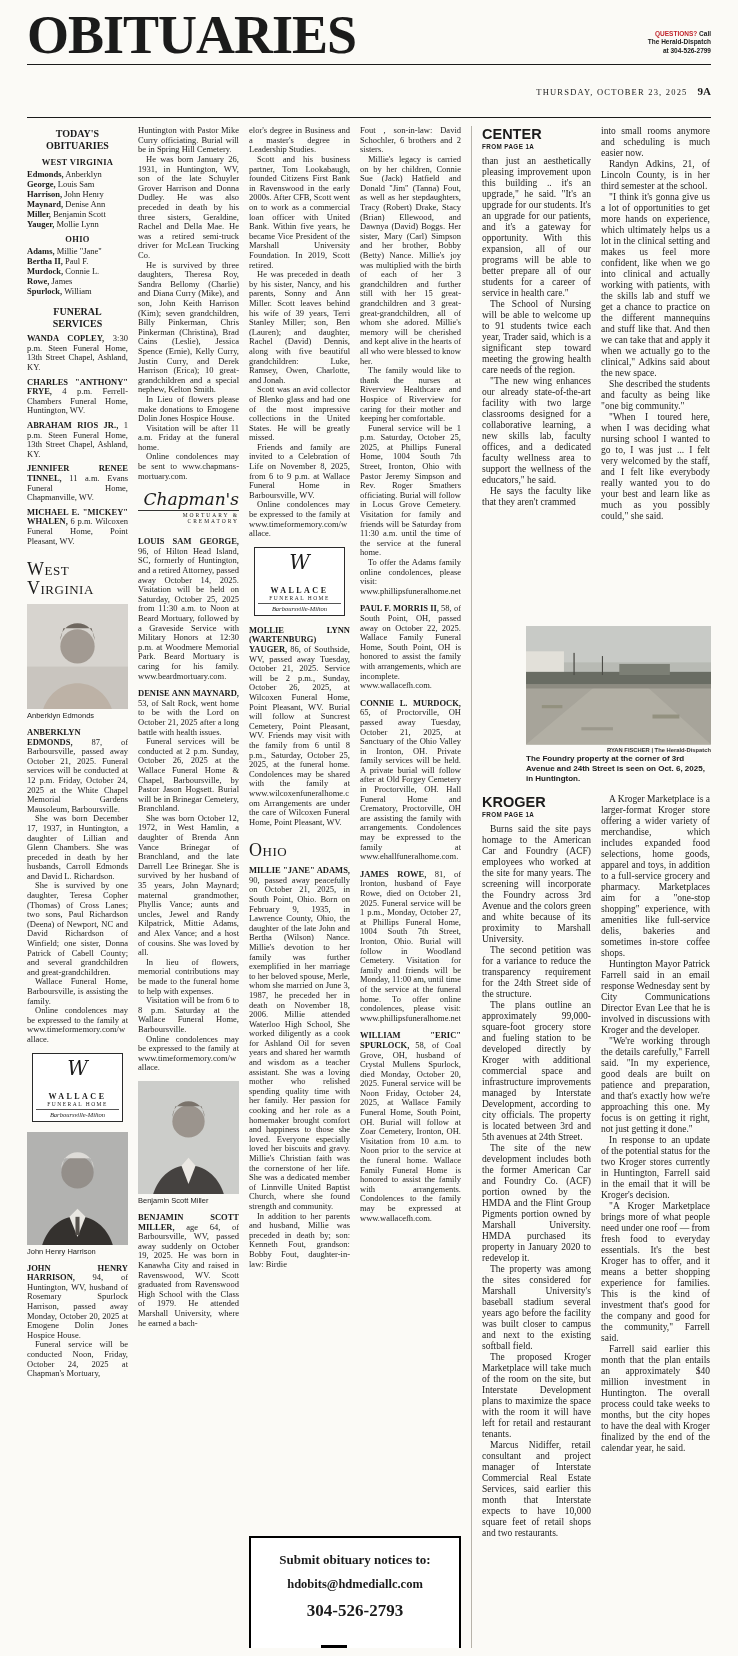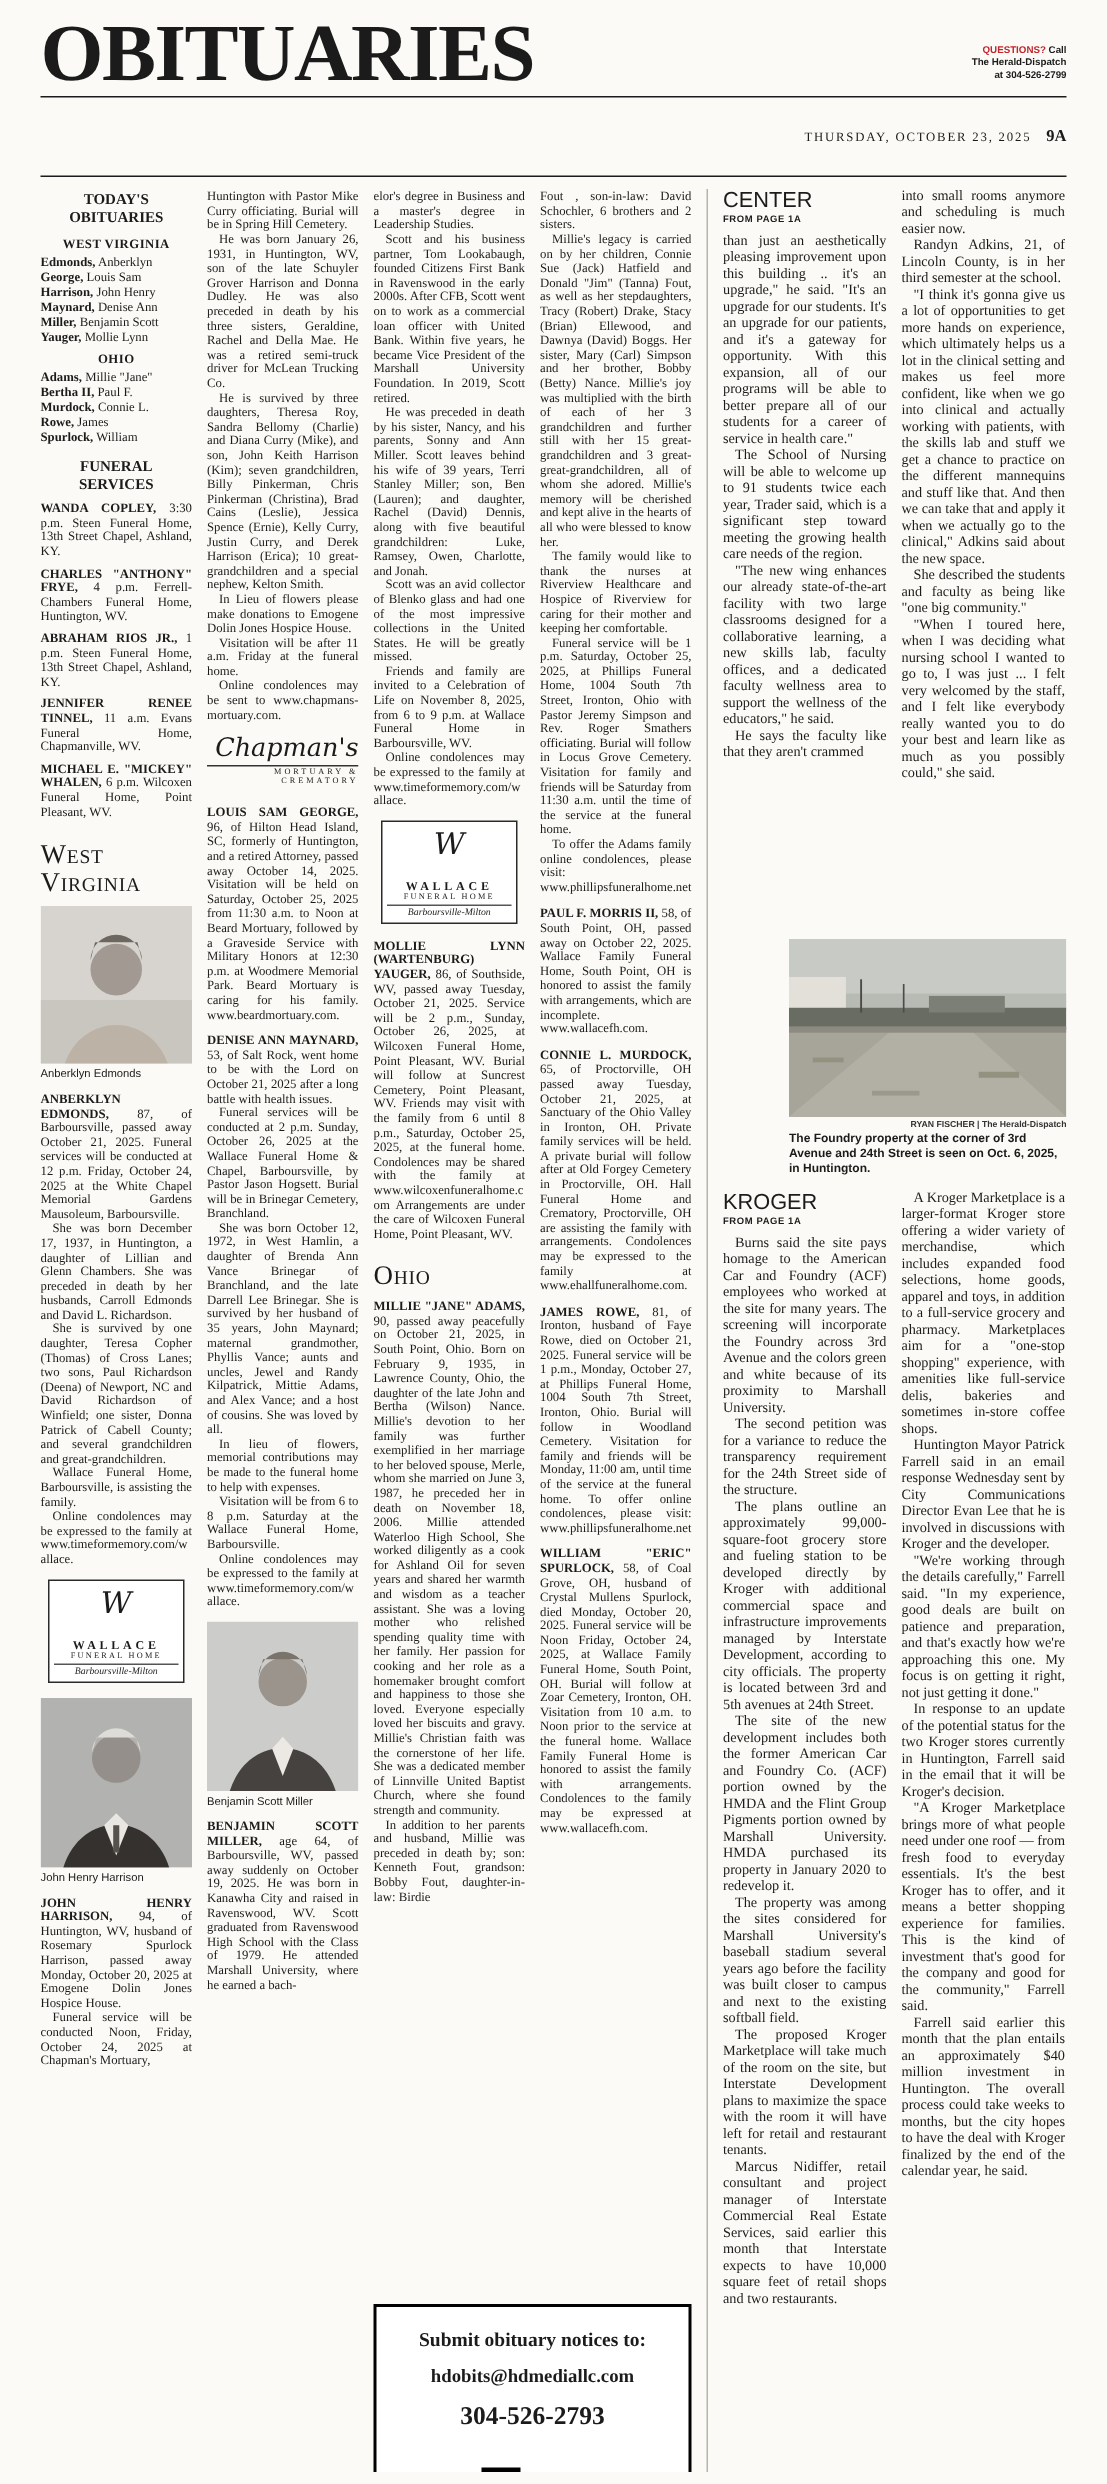--- a/index.html
+++ b/index.html
@@ -66,21 +66,21 @@
   .hdbox { background:#000; color:#fff; font-family:"Liberation Sans",sans-serif; font-weight:bold;
            font-size:12px; padding:2px 4px; letter-spacing:.5px; }
   .hdbox .d { color:#e23b2e; }
   .hdword { font-family:"Liberation Sans",sans-serif; font-weight:bold; font-size:14px; color:#3a3a3a; }
 
   
   .news-top, .news-bottom { display:flex; gap:10px; }
   .news-top { height:492px; overflow:hidden; }
   .news-bottom { height:846px; overflow:hidden; }
   .ncol { width:109px; flex:none; overflow:hidden; }
-  .jumphead { font-family:"Liberation Sans",sans-serif; font-weight:normal; font-size:14.5px; margin:0 0 1px; }
+  .jumphead { font-family:"Liberation Sans",sans-serif; font-weight:bold; font-size:14.5px; margin:0 0 1px; }
   .fromline { font-family:"Liberation Sans",sans-serif; font-weight:bold; font-size:6.3px;
               letter-spacing:.4px; margin:0 0 6px; }
   .news-photo-block { margin:8px 0 10px;padding-left:44px; }
   .credit { text-align:right; font-family:"Liberation Sans",sans-serif; font-size:5.8px; font-weight:bold;
             color:#333; margin:2px 0 1px; }
   .photo-caption { font-family:"Liberation Sans",sans-serif; font-weight:bold; font-size:8px; line-height:1.25; }
 </style>
 </head>
 <body>
 

